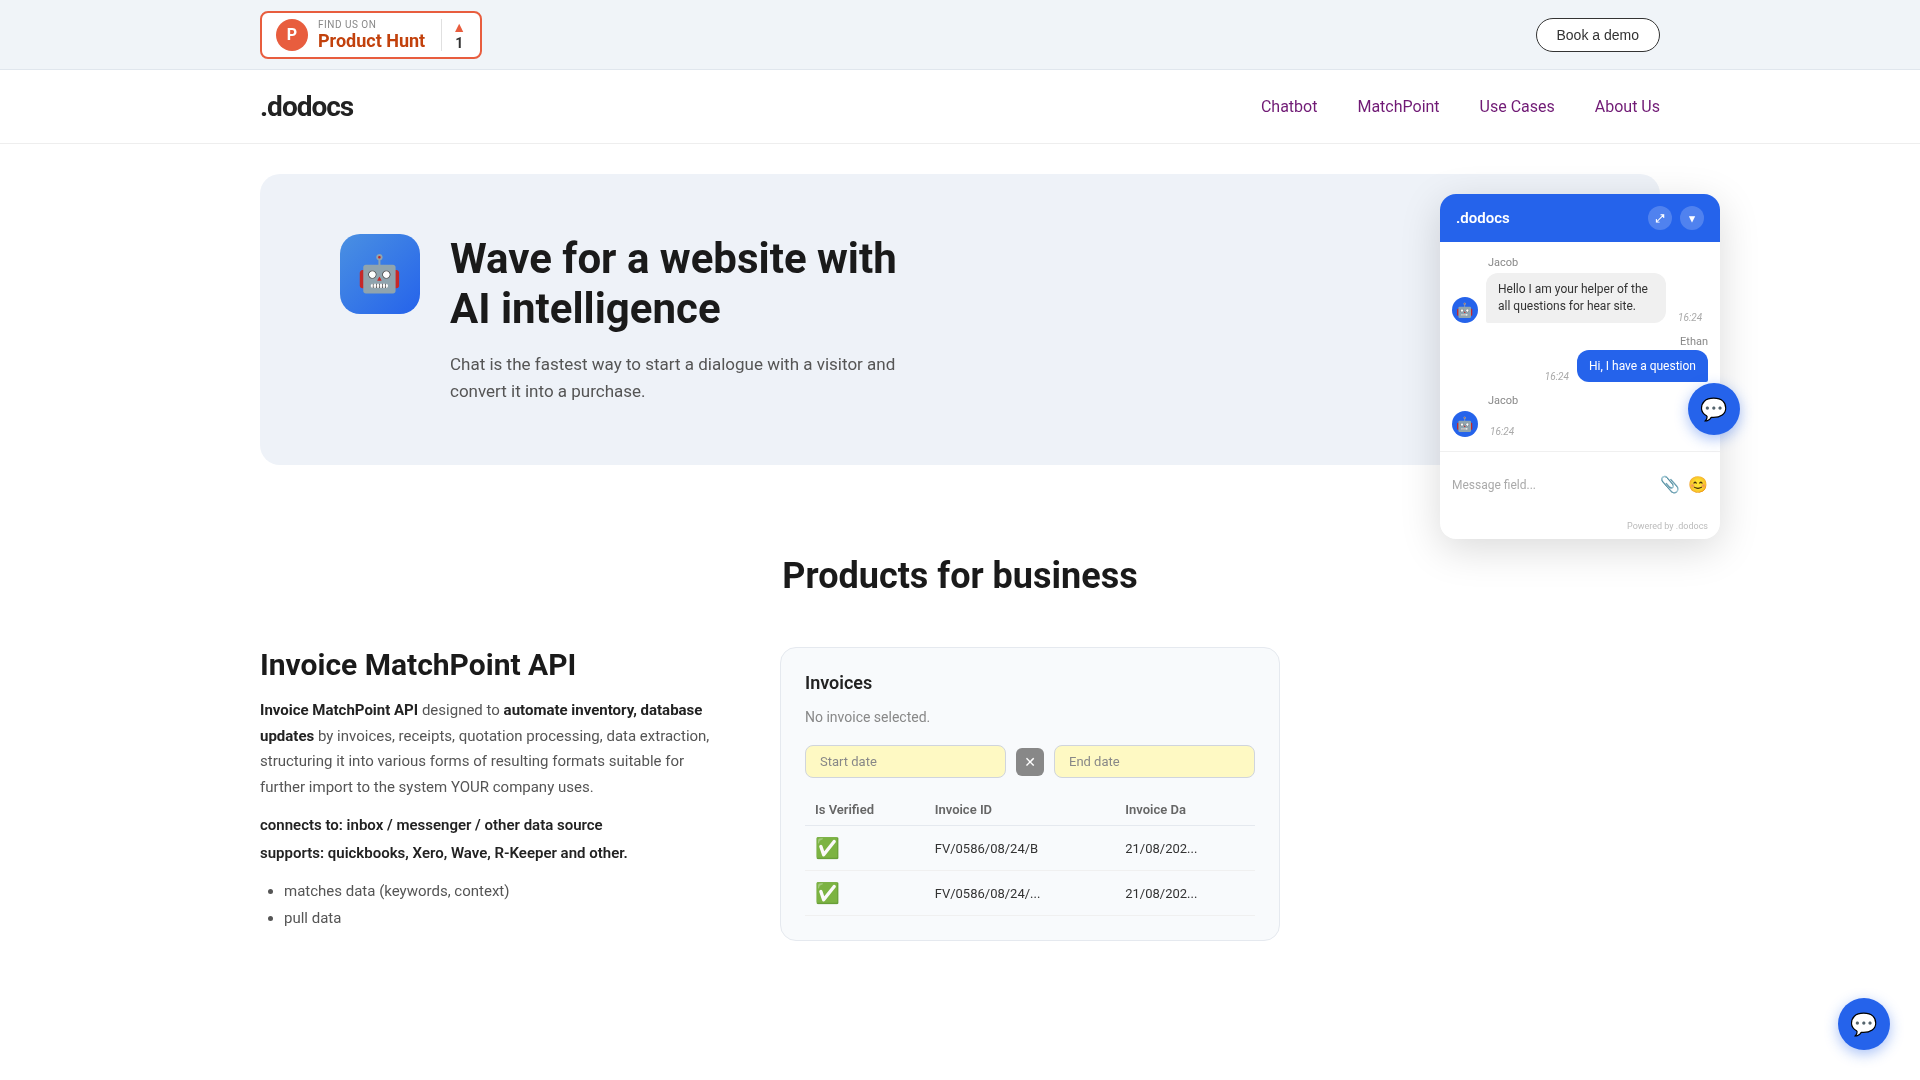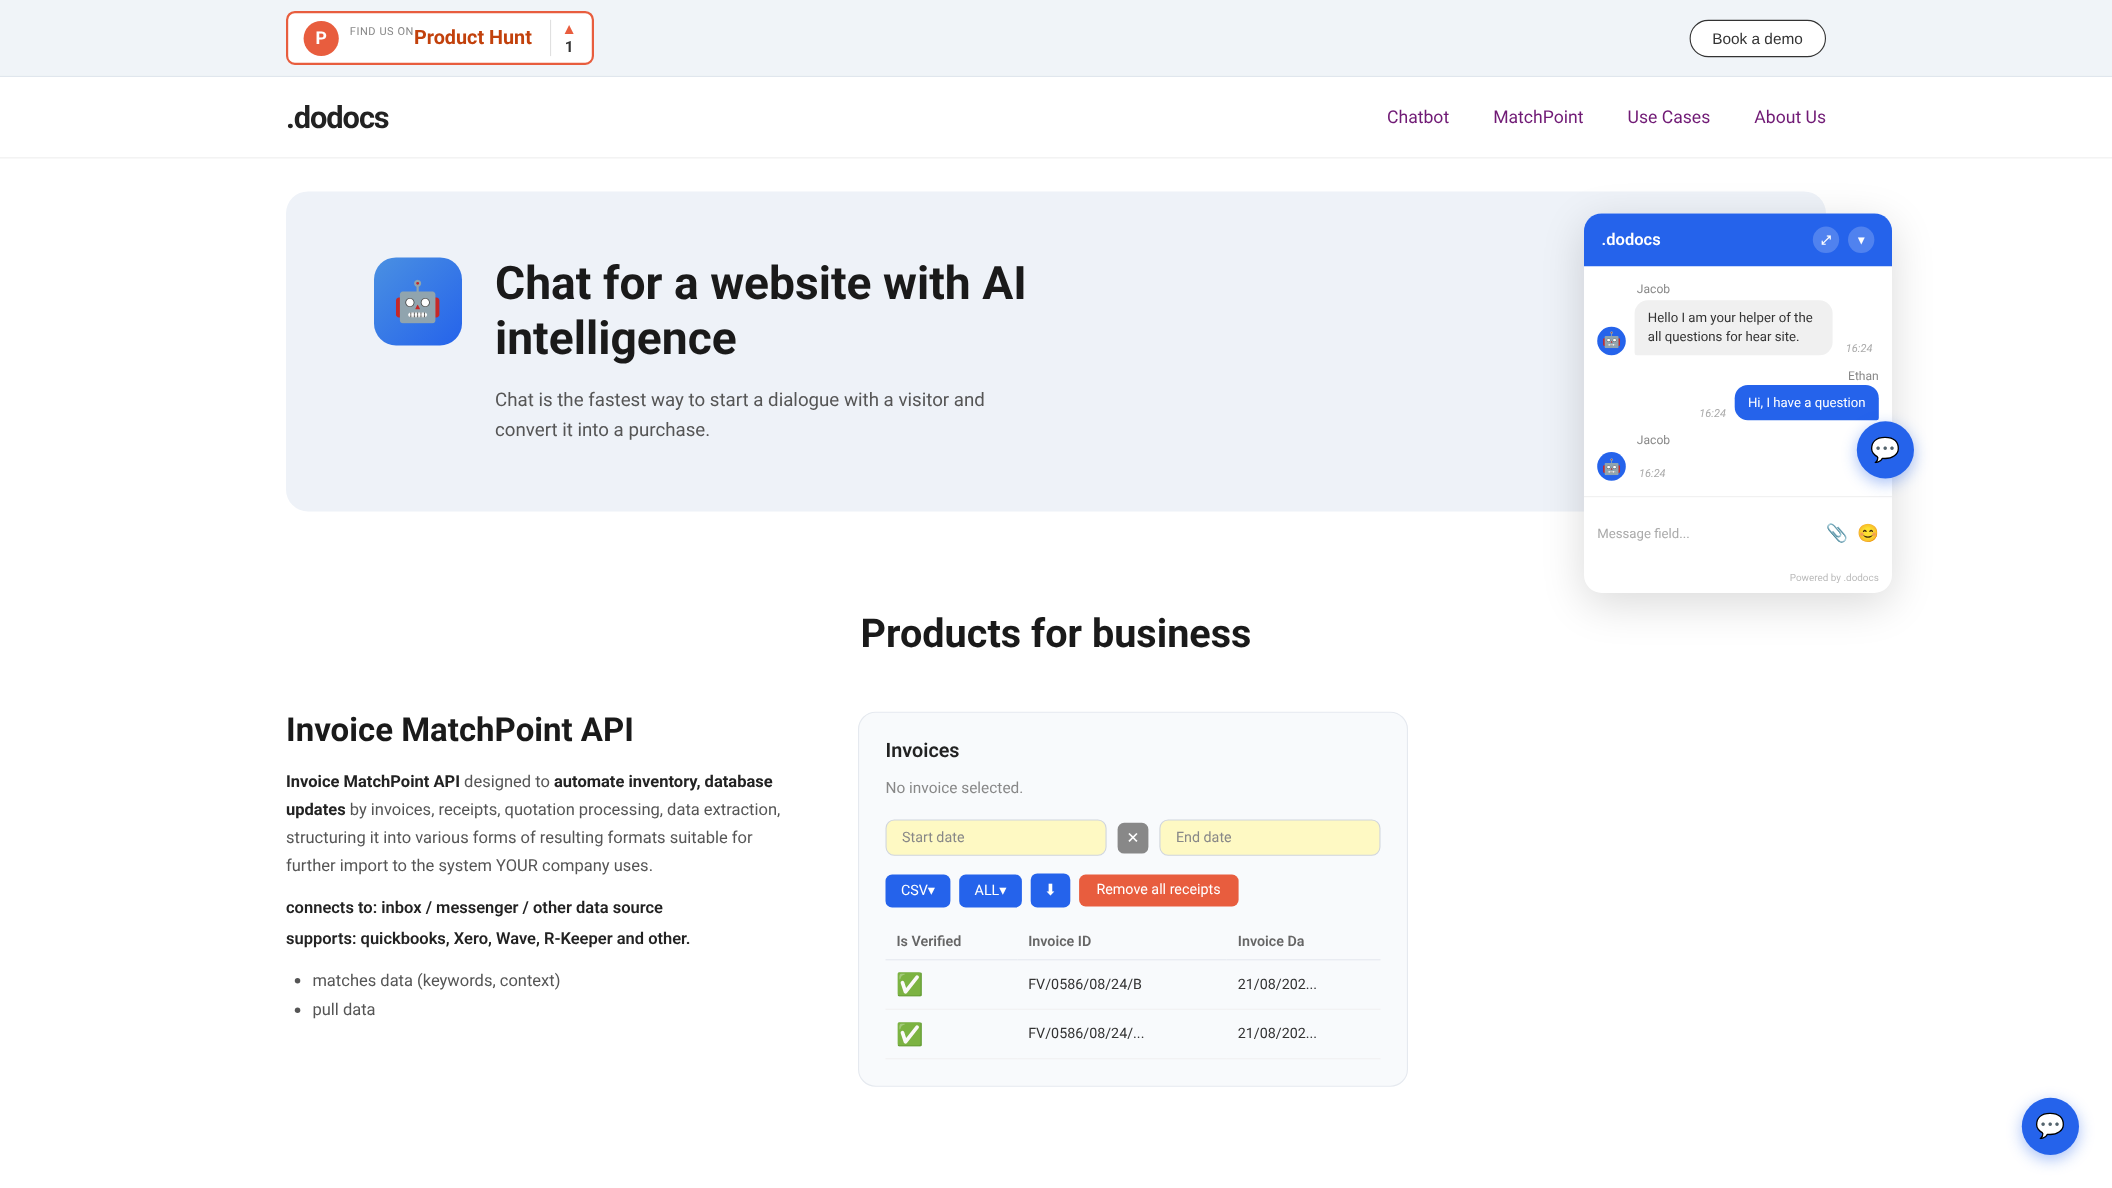--- a/index.html
+++ b/index.html
@@ -25,21 +25,21 @@
       gap: 10px;
       background: #fff;
     }
     .ph-icon {
       width: 32px; height: 32px;
       background: #e85d3e;
       border-radius: 50%;
       display: flex; align-items: center; justify-content: center;
       color: #fff; font-weight: bold; font-size: 16px;
     }
-    .ph-text-area { display: flex; }
+    .ph-text-area { display: flex; flex-direction: column; }
     .ph-find { font-size: 10px; color: #888; text-transform: uppercase; letter-spacing: 0.5px; }
     .ph-name { font-size: 18px; font-weight: bold; color: #c2410c; }
     .ph-count {
       display: flex; flex-direction: column; align-items: center;
       border-left: 1px solid #e0e0e0; padding-left: 10px; margin-left: 6px;
     }
     .ph-arrow { color: #e85d3e; font-size: 14px; }
     .ph-num { font-size: 14px; font-weight: bold; color: #333; }
     .banner-text { font-size: 14px; color: #444; max-width: 460px; line-height: 1.5; }
     .book-demo-btn {
@@ -301,21 +301,21 @@
     <a class="nav-link">MatchPoint</a>
     <a class="nav-link">Use Cases</a>
     <a class="nav-link">About Us</a>
   </div>
 </nav>
 
 <div class="hero-section">
   <div class="hero-left">
     <div class="hero-icon">🤖</div>
     <div class="hero-text">
-      <h1>Chat for a website with AI intelligence</h1>
+      <h1>Wave for a website with AI intelligence</h1>
       <p>Chat is the fastest way to start a dialogue with a visitor and convert it into a purchase.</p>
     </div>
   </div>
 
   <div class="chat-mockup">
     <div class="chat-mockup-header">
       <span>.dodocs</span>
       <div class="chat-header-icons">
         <div class="chat-header-icon">⤢</div>
         <div class="chat-header-icon">▾</div>
@@ -393,26 +393,20 @@
     <div class="invoice-mockup">
       <div class="inv-header">Invoices</div>
       <div class="inv-no-invoice">No invoice selected.</div>
 
       <div class="inv-date-row">
         <div class="inv-date-field">Start date</div>
         <div class="inv-x-btn">✕</div>
         <div class="inv-date-field">End date</div>
       </div>
 
-      <div class="inv-controls">
-        <div class="inv-csv-btn">CSV▾</div>
-        <div class="inv-all-btn">ALL▾</div>
-        <div class="inv-download-btn">⬇</div>
-        <div class="inv-remove-btn">Remove all receipts</div>
-      </div>
 
       <table class="inv-table">
         <thead>
           <tr>
             <th>Is Verified</th>
             <th>Invoice ID</th>
             <th>Invoice Da</th>
           </tr>
         </thead>
         <tbody id="invoice-tbody">

